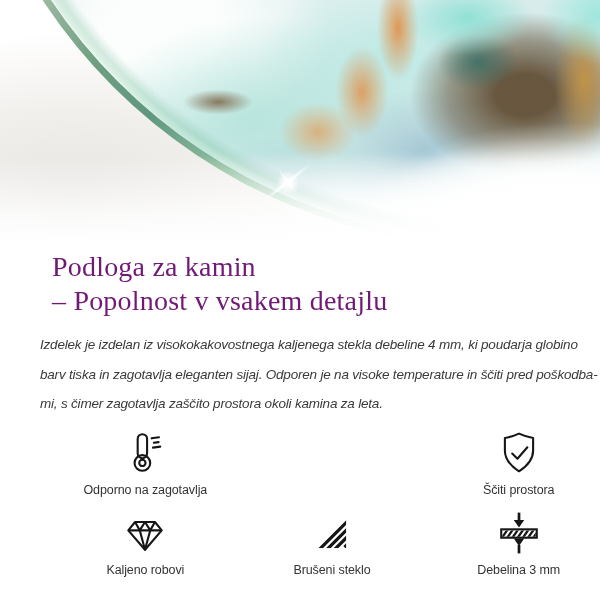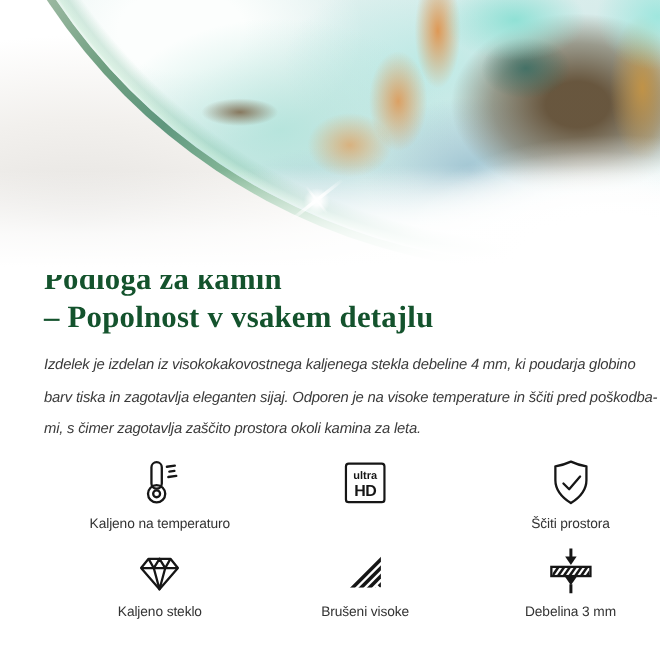--- a/index.html
+++ b/index.html
@@ -61,22 +61,22 @@
   }
   .sparkle .ray{
     position:absolute;left:6px;top:20px;width:32px;height:2px;border-radius:2px;
     background:linear-gradient(90deg, rgba(255,255,255,0), #ffffff 50%, rgba(255,255,255,0));
     transform:rotate(52deg);
   }
 
   
   .content{padding:6px 30px 0 40px;}
   h1{
-    margin:0;font-family:"Liberation Serif","DejaVu Serif",serif;font-weight:700;
-    font-size:28px;line-height:34px;color:#14532d;letter-spacing:0.2px;
+    margin:12px;font-family:"Liberation Serif","DejaVu Serif",serif;font-weight:400;
+    font-size:28px;line-height:34px;color:#701a75;letter-spacing:0.2px;
   }
   .desc{
     margin:10px 0 0 0;font-size:13.5px;line-height:29.5px;color:#3a3a3a;
     letter-spacing:-0.2px;white-space:nowrap;font-style:italic;
   }
 
   
   .features{
     margin:10px 0 0 12px;width:560px;
     display:grid;grid-template-columns:1fr 1fr 1fr;row-gap:12px;
@@ -112,31 +112,24 @@
       <div class="ficon">
         <svg width="46" height="46" viewBox="0 0 44 44">
           <rect class="stroke" x="15" y="4" width="9" height="23" rx="4.5"></rect>
           <circle class="stroke" cx="19.5" cy="31.5" r="7.5"></circle>
           <circle class="stroke" cx="19.5" cy="31.5" r="3" stroke-width="1.8"></circle>
           <g transform="rotate(-8 32 12)">
             <path class="stroke" d="M29 7.5h7M30.5 12h4.5M29 16.5h7" stroke-width="1.8" stroke-linecap="round"></path>
           </g>
         </svg>
       </div>
-      <div class="flabel">Kaljeno na temperaturo</div>
-    </div>
-
-    <div class="feature">
-      <div class="ficon">
-        <svg width="44" height="44" viewBox="0 0 44 44">
-          <rect class="stroke" x="4.5" y="4.5" width="35" height="35" rx="2.5" stroke-width="3"></rect>
-          <text class="hd-small" x="22" y="18.5" text-anchor="middle">ultra</text>
-          <text class="hd-big" x="22" y="33.5" text-anchor="middle">HD</text>
-        </svg>
-      </div>
+      <div class="flabel">Odporno na zagotavlja</div>
+    </div>
+
+    <div class="feature">
     </div>
 
     <div class="feature">
       <div class="ficon">
         <svg width="46" height="46" viewBox="0 0 44 44">
           <path class="stroke" stroke-width="2.2" stroke-linejoin="round" d="M22 3.5c4.8 2.2 9.3 3.5 13.5 4.1v12c0 8.8-5.2 14.6-13.5 19.9C13.7 34.2 8.5 28.4 8.5 19.6v-12C12.7 7 17.2 5.7 22 3.5z"></path>
           <path class="stroke" stroke-width="2.4" stroke-linecap="round" stroke-linejoin="round" d="M15.5 22.5l5 5 9.5-11"></path>
         </svg>
       </div>
       <div class="flabel">Ščiti prostora</div>
@@ -146,21 +139,21 @@
       <div class="ficon">
         <svg width="46" height="46" viewBox="0 0 44 44">
           <g class="stroke" stroke-width="1.8" stroke-linejoin="round">
             <path d="M12.5 11.5h19l6.5 8L22 38 6 19.5z"></path>
             <path d="M6 19.5h32"></path>
             <path d="M12.5 11.5l4.5 8 5-8 5 8 4.5-8"></path>
             <path d="M17 19.5L22 38l5-18.5"></path>
           </g>
         </svg>
       </div>
-      <div class="flabel">Kaljeno steklo</div>
+      <div class="flabel">Kaljeno robovi</div>
     </div>
 
     <div class="feature">
       <div class="ficon">
         <svg width="42" height="42" viewBox="0 0 44 44">
           <defs>
               <clipPath id="triClip">
                 <path d="M7 38L37 7v31z"></path>
               </clipPath>
             </defs>
@@ -168,21 +161,21 @@
             <path d="M-12 44L32 0"></path>
             <path d="M-4 44L40 0"></path>
             <path d="M4 44L48 0"></path>
             <path d="M12 44L56 0"></path>
             <path d="M20 44L64 0"></path>
             <path d="M28 44L72 0" stroke-dasharray="7 3"></path>
             <path d="M36 44L80 0" stroke-dasharray="4 3"></path>
           </g>
         </svg>
       </div>
-      <div class="flabel">Brušeni visoke</div>
+      <div class="flabel">Brušeni steklo</div>
     </div>
 
     <div class="feature">
       <div class="ficon">
         <svg width="46" height="46" viewBox="0 0 44 44">
           <path d="M22 2.5v8" stroke="#161616" stroke-width="2.6" fill="none"></path>
           <path d="M17 9.5h10L22 16.8z" fill="#161616"></path>
           <path d="M22 41.5v-8" stroke="#161616" stroke-width="2.6" fill="none"></path>
           <path d="M17 34.5h10L22 27.2z" fill="#161616" transform="rotate(180 22 30.85)"></path>
           <rect class="stroke" x="5" y="18.5" width="34" height="8" stroke-width="2"></rect>

